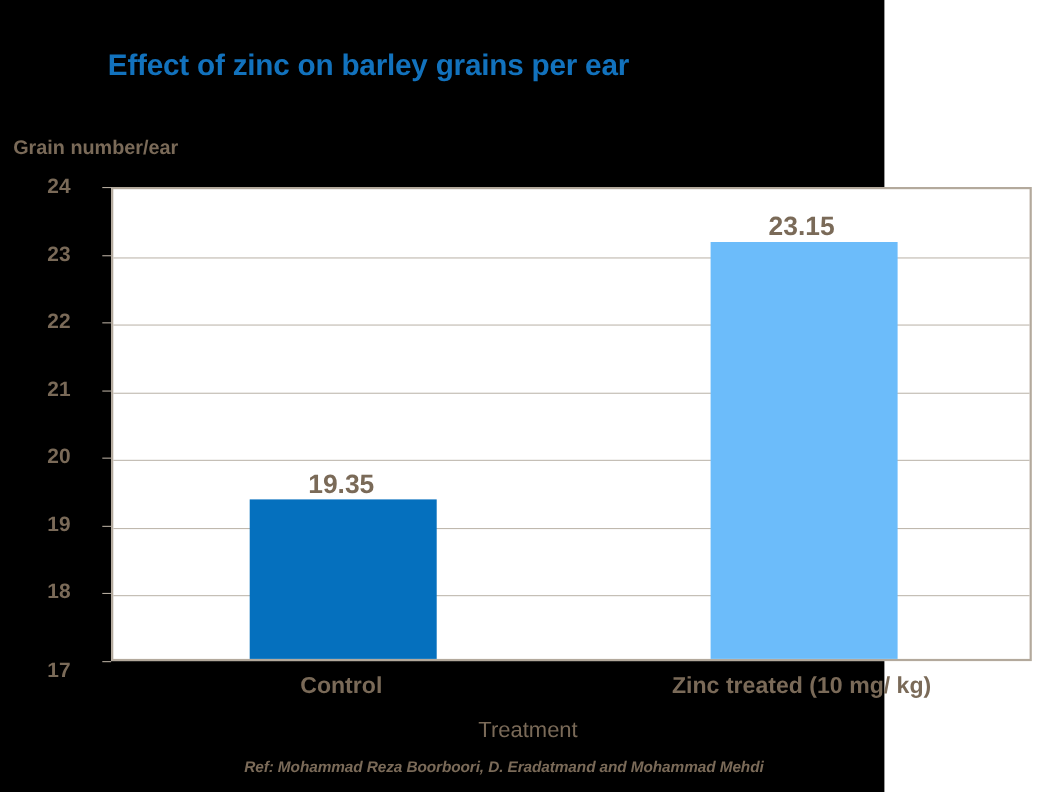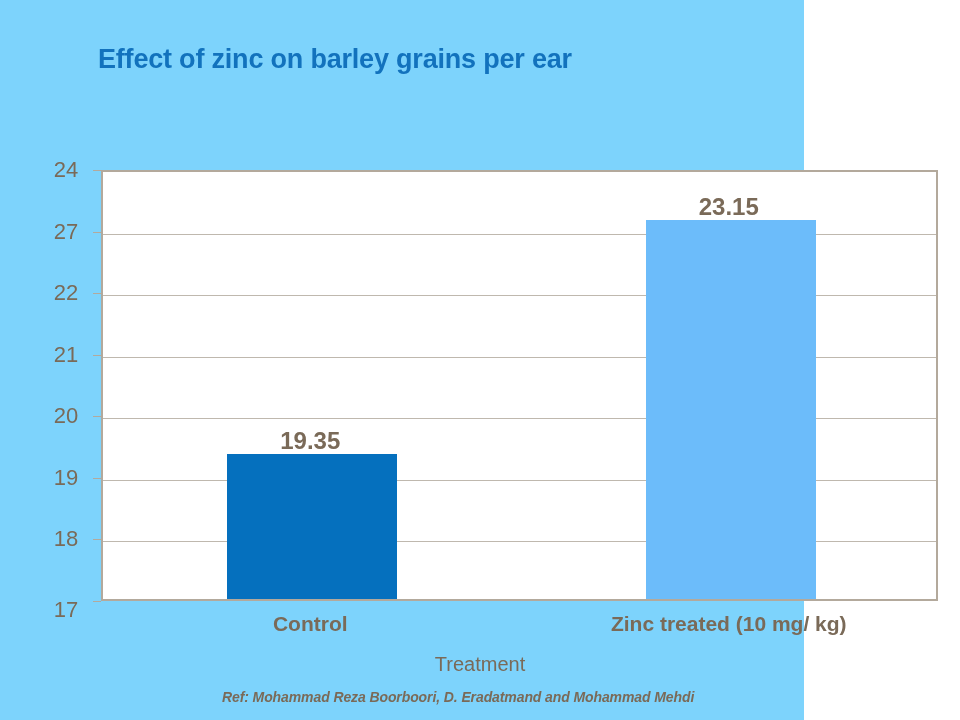--- a/index.html
+++ b/index.html
@@ -9,21 +9,21 @@
     height: 720px;
     background: #ffffff;
     font-family: "Liberation Sans", sans-serif;
     overflow: hidden;
   }
 
   #slide {
     position: relative;
     width: 804px;
     height: 720px;
-    background: #7dd3fc;
+    background: #000000;
   }
 
   
   #chart-title {
     position: absolute;
     left: 98px;
     top: 44px;
     font-size: 27px;
     font-weight: bold;
     color: #1272BD;
@@ -59,23 +59,23 @@
     width: 100%;
     height: 1px;
     background: #BFB8AE;
   }
 
   
   .y-tick-label {
     position: absolute;
     right: 0;
     width: 46px;
-    text-align: center;
-    font-size: 22px;
-    font-weight: normal;
+    text-align: left;
+    font-size: 19px;
+    font-weight: bold;
     color: #7A6A58;
     transform: translateY(-50%);
     white-space: nowrap;
   }
 
   .y-tick-mark {
     position: absolute;
     width: 8px;
     height: 1px;
     background: #B3A99C;
@@ -142,26 +142,27 @@
     letter-spacing: -0.1px;
   }
 </style>
 </head>
 <body>
 
 <div id="slide">
 
   <div id="chart-title">Effect of zinc on barley grains per ear</div>
 
+  <div id="y-axis-title">Grain number/ear</div>
 
   <div id="y-axis-ticks">
       <div class="y-tick-mark" style="top: 0px; left: 52px;"></div>
       <div class="y-tick-label" style="top: 0px; right: 12px;">24</div>
       <div class="y-tick-mark" style="top: 61.5714px; left: 52px;"></div>
-      <div class="y-tick-label" style="top: 61.5714px; right: 12px;">27</div>
+      <div class="y-tick-label" style="top: 61.5714px; right: 12px;">23</div>
       <div class="y-tick-mark" style="top: 123.143px; left: 52px;"></div>
       <div class="y-tick-label" style="top: 123px; right: 12px;">22</div>
       <div class="y-tick-mark" style="top: 184.714px; left: 52px;"></div>
       <div class="y-tick-label" style="top: 184.714px; right: 12px;">21</div>
       <div class="y-tick-mark" style="top: 246.286px; left: 52px;"></div>
       <div class="y-tick-label" style="top: 246.286px; right: 12px;">20</div>
       <div class="y-tick-mark" style="top: 307.857px; left: 52px;"></div>
       <div class="y-tick-label" style="top: 307.857px; right: 12px;">19</div>
       <div class="y-tick-mark" style="top: 369.429px; left: 52px;"></div>
       <div class="y-tick-label" style="top: 369.429px; right: 12px;">18</div>

